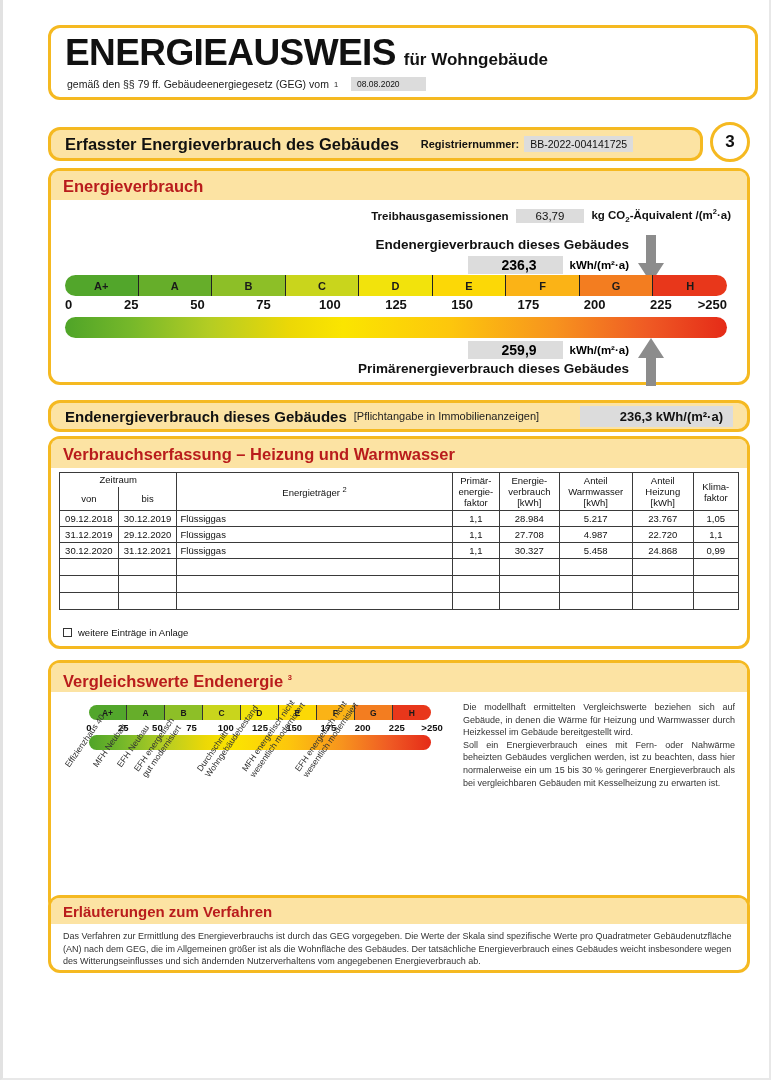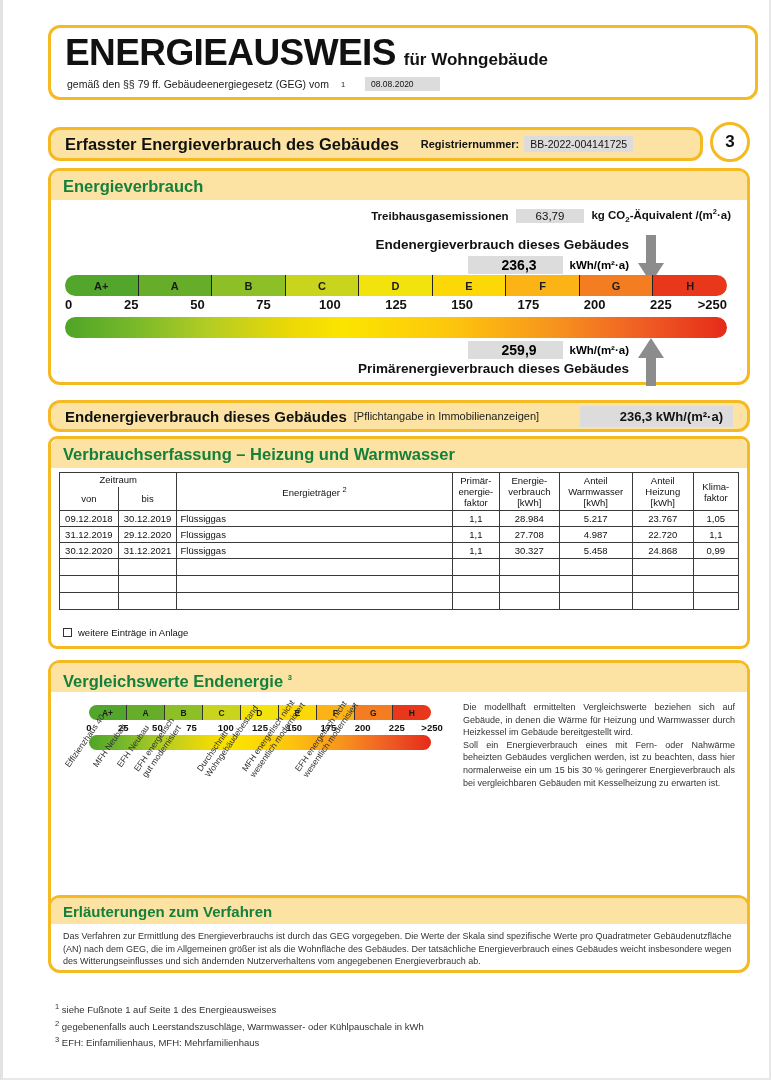--- a/index.html
+++ b/index.html
@@ -22,21 +22,21 @@
   .panel {
     position: absolute;
     border: 3px solid #f5b921;
     border-radius: 12px;
     background: #ffffff;
   }
   .panel-head {
     background: #fce3a3;
     border-radius: 8px 8px 0 0;
     font-weight: bold;
-    color: #15803d;
+    color: #b91c1c;
     padding: 4px 12px;
   }
   .band {
     position: absolute;
     background: #fce3a3;
     border: 3px solid #f5b921;
     border-radius: 12px;
     display: flex;
     align-items: center;
     padding: 0 14px;
@@ -48,21 +48,21 @@
     font-size: 37px; font-weight: bold; letter-spacing: -0.6px;
     line-height: 40px; color: #111;
   }
   .title-sub {
     font-size: 17px; font-weight: bold; color: #111;
     padding-left: 8px; padding-bottom: 3px;
   }
   .title-row { display: flex; align-items: baseline; padding: 5px 0 0 14px; }
   .title-legal {
     font-size: 10.5px; color: #1a1a1a; padding: 4px 0 0 16px;
-    display: flex; align-items: center; gap: 12px;
+    display: flex; align-items: center; gap: 5px;
   }
   .greybox {
     background: #dcdcdc; color: #111;
     display: inline-block;
   }
 
   
   #erfasster-band { left: 45px; top: 127px; width: 655px; height: 34px; }
   .band-title { font-size: 16.5px; font-weight: bold; color: #111; }
   .reg-label { font-size: 11px; font-weight: bold; color: #111; margin-left: 22px; }
@@ -147,21 +147,21 @@
   
   #ee-band { left: 45px; top: 400px; width: 702px; height: 32px; }
   .ee-title { font-size: 15px; font-weight: bold; color: #111; }
   .ee-note { font-size: 11px; color: #222; margin-left: 7px; }
   .ee-value {
     margin-left: auto; background: #dcdcdc; font-size: 13px; font-weight: bold;
     padding: 3px 10px 3px 40px; color: #111;
   }
 
   
-  #vb-panel { left: 45px; top: 436px; width: 702px; height: 213px; border-radius: 9px; }
+  #vb-panel { left: 45px; top: 436px; width: 702px; height: 213px; }
   #vb-panel .panel-head { font-size: 16.5px; height: 29px; line-height: 22px; }
 
   table.consumption {
     position: absolute; left: 8px; top: 33px;
     width: 680px; border-collapse: collapse;
     font-size: 9.5px; color: #111;
   }
   table.consumption th, table.consumption td {
     border: 1px solid #3a3a3a;
     padding: 1px 3px; vertical-align: middle; height: 16px;
@@ -478,19 +478,14 @@
         <div style="margin-bottom: 0px;">Die modellhaft ermittelten Vergleichswerte beziehen sich auf Gebäude, in denen die Wärme für Heizung und Warmwasser durch Heizkessel im Gebäude bereitgestellt wird.</div>
         <div style="margin-bottom: 0px;">Soll ein Energieverbrauch eines mit Fern- oder Nahwärme beheizten Gebäudes verglichen werden, ist zu beachten, dass hier normalerweise ein um 15 bis 30 % geringerer Energieverbrauch als bei vergleichbaren Gebäuden mit Kesselheizung zu erwarten ist.</div>
       </div>
   </div>
 
   <div class="panel" id="er-panel">
     <div class="panel-head">Erläuterungen zum Verfahren</div>
     <div class="er-text">Das Verfahren zur Ermittlung des Energieverbrauchs ist durch das GEG vorgegeben. Die Werte der Skala sind spezifische Werte pro Quadratmeter Gebäudenutzfläche (AN) nach dem GEG, die im Allgemeinen größer ist als die Wohnfläche des Gebäudes. Der tatsächliche Energieverbrauch eines Gebäudes weicht insbesondere wegen des Witterungseinflusses und sich ändernden Nutzerverhaltens vom angegebenen Energieverbrauch ab.</div>
   </div>
 
-  <div class="footnotes" id="footnotes">
-      <div><sup>1</sup> siehe Fußnote 1 auf Seite 1 des Energieausweises</div>
-      <div><sup>2</sup> gegebenenfalls auch Leerstandszuschläge, Warmwasser- oder Kühlpauschale in kWh</div>
-      <div><sup>3</sup> EFH: Einfamilienhaus, MFH: Mehrfamilienhaus</div>
-    </div>
 
 </div>
 
 </body></html>

